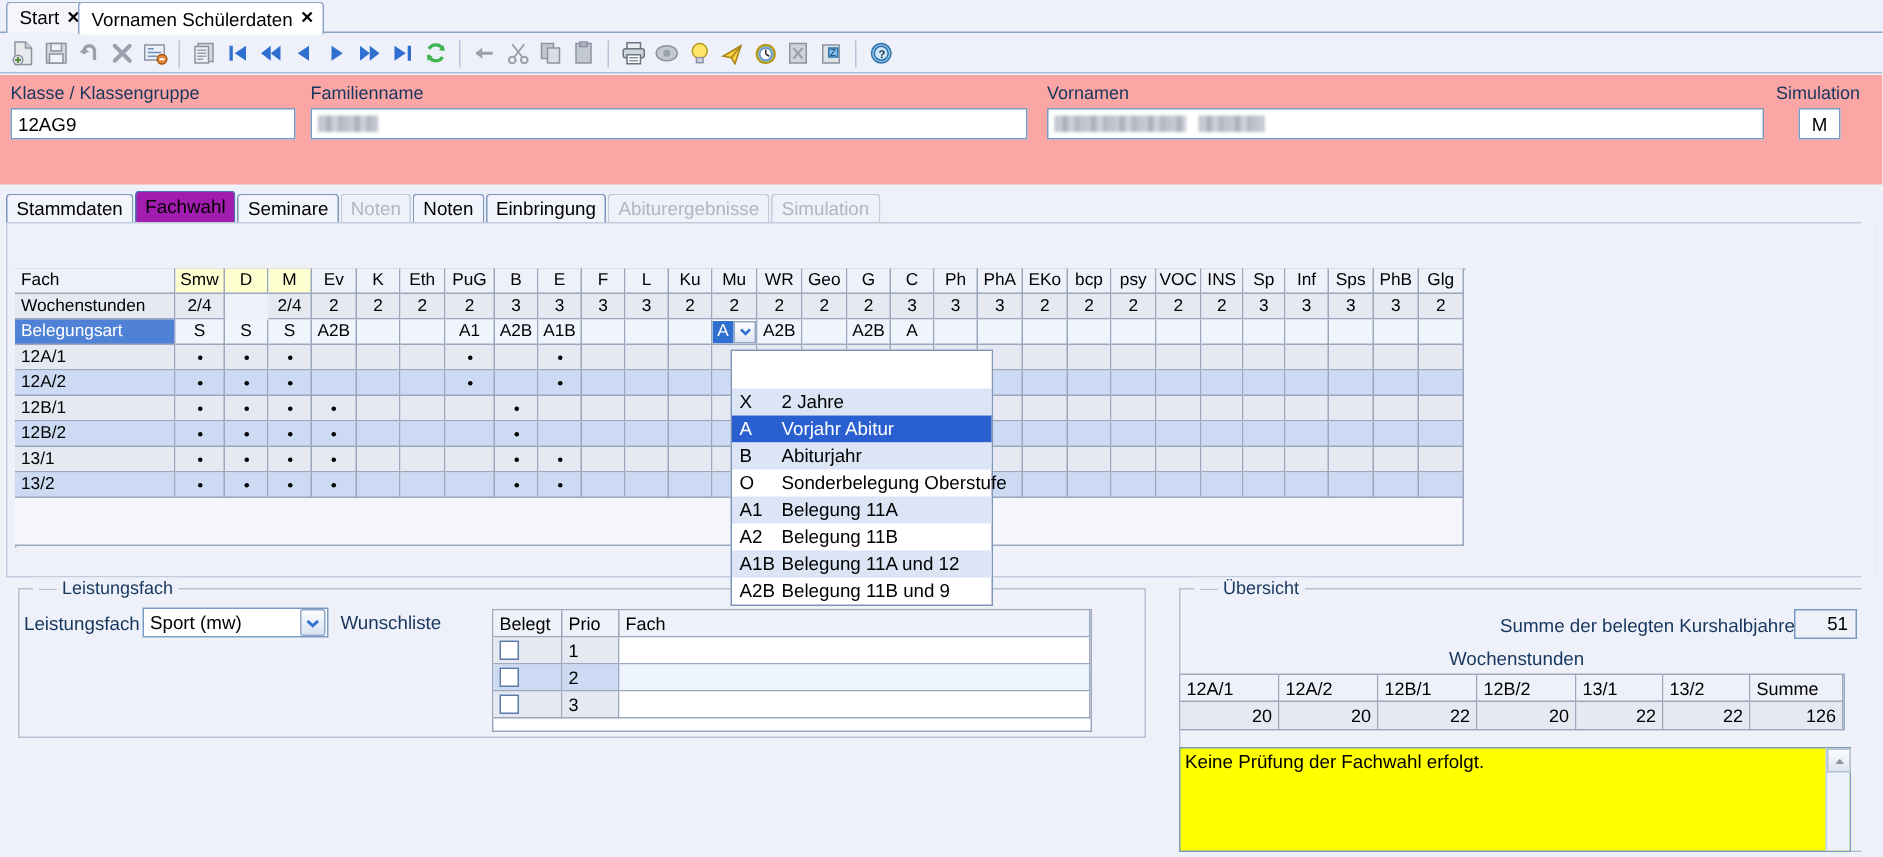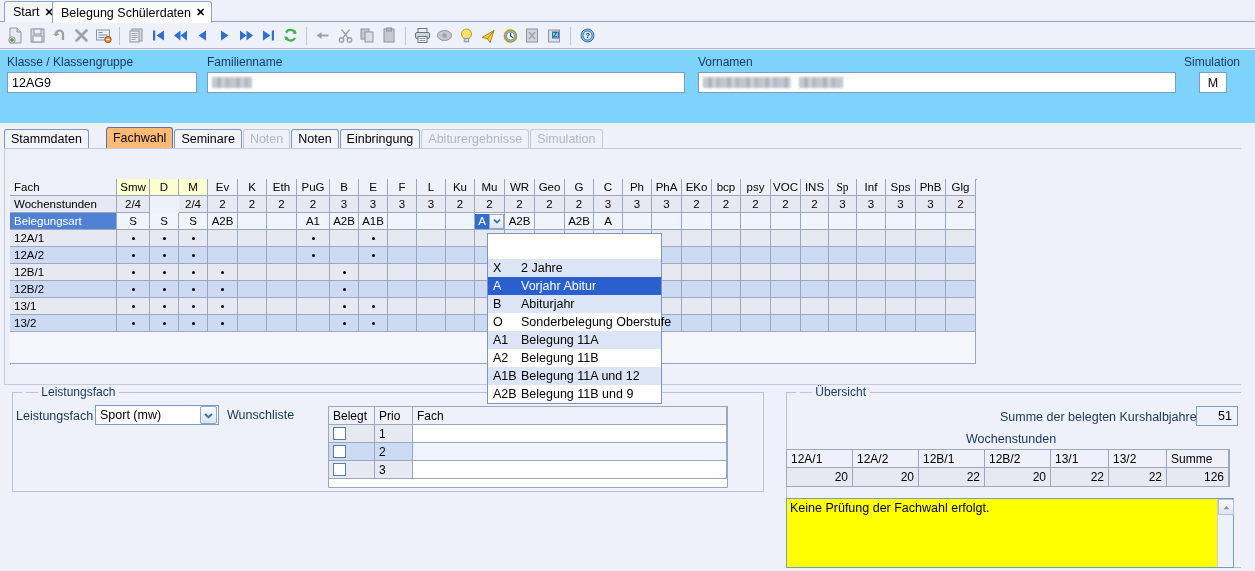--- a/index.html
+++ b/index.html
@@ -44,21 +44,21 @@
   }
   .tbtn {
     width: 22px; height: 22px;
     display: flex; align-items: center; justify-content: center;
     cursor: default;
   }
   .tsep { width: 1px; height: 18px; background: #b9c4da; margin: 0 5px; }
   .tbtn svg { display: block; }
 
   
-  .hdr { position: absolute; left: 0; top: 50px; width: 1255px; height: 73px; background: #7dd3fc; }
+  .hdr { position: absolute; left: 0; top: 50px; width: 1255px; height: 73px; background: #fca5a5; }
   .lbl { position: absolute; font-size: 12px; color: #17365d; }
   .tinput {
     position: absolute; height: 21px; background: #fff;
     border: 1px solid #7a9bc4; font-size: 12.5px;
     display: flex; align-items: center; padding-left: 4px;
     color: #000;
   }
   .blurtxt {
     display: inline-block; height: 11px;
     background: repeating-linear-gradient(90deg,
@@ -72,21 +72,21 @@
   }
 
   
   .itabs { position: absolute; left: 4px; top: 128px; height: 20px; display: flex; align-items: flex-end; }
   .itab {
     height: 19px; border: 1px solid #7d97bd; border-bottom: none;
     background: #f2f4fb; border-radius: 3px 3px 0 0;
     display: flex; align-items: center; padding: 0 6px;
     font-size: 12.5px; margin-right: 1px; white-space: nowrap;
   }
-  .itab.active { background: #fdba74; height: 21px; font-weight: normal; border-color: #4a76b5; z-index: 2; margin-left: 16px; }
+  .itab.active { background: #a21caf; height: 21px; font-weight: normal; border-color: #4a76b5; z-index: 2; }
   .itab.disabled { color: #b0b6c2; border-color: #c3cbdb; background: #eef1fa; }
 
   
   .content {
     position: absolute; left: 4px; top: 148px; width: 1247px; height: 237px;
     background: #eef1fa; border: 1px solid #c3ccde;
   }
 
   
   .grid { position: absolute; left: 5px; top: 30px; font-size: 11.5px; }
@@ -202,21 +202,21 @@
 <body>
 
 <div class="app">
 
   <div class="tabstrip">
     <div class="wtab" id="wtab0" style="left:4px;justify-content:space-between;">
       <span>Start</span>
       <span class="x">✕</span>
     </div>
     <div class="wtab active" id="wtab1" style="left:52px;">
-      <span>Belegung Schülerdaten</span>
+      <span>Vornamen Schülerdaten</span>
       <span class="x">✕</span>
     </div>
   </div>
 
   <div class="toolbar">
     <div class="tbtn">
       <svg width="17" height="17" viewBox="0 0 17 17">
           <path d="M3 1h7l4 4v11H3z" fill="#e8eaee" stroke="#8d93a0"></path>
           <path d="M10 1v4h4" fill="#cfd4dc" stroke="#8d93a0"></path>
           <circle cx="5" cy="13" r="3.2" fill="#dfe3ea" stroke="#8d93a0"></circle>
@@ -454,21 +454,21 @@
           <div class="gcell" style="width: 30px;">Geo</div>
           <div class="gcell" style="width: 29px;">G</div>
           <div class="gcell" style="width: 29px;">C</div>
           <div class="gcell" style="width: 29px;">Ph</div>
           <div class="gcell" style="width: 30px;">PhA</div>
           <div class="gcell" style="width: 30px;">EKo</div>
           <div class="gcell" style="width: 29px;">bcp</div>
           <div class="gcell" style="width: 30px;">psy</div>
           <div class="gcell" style="width: 30px;">VOC</div>
           <div class="gcell" style="width: 28px;">INS</div>
-          <div class="gcell" style="width: 28px; font-family: Liberation Serif, serif;">Sp</div>
+          <div class="gcell" style="width: 28px;">Sp</div>
           <div class="gcell" style="width: 29px;">Inf</div>
           <div class="gcell" style="width: 30px;">Sps</div>
           <div class="gcell" style="width: 30px;">PhB</div>
           <div class="gcell" style="width: 30px;">Glg</div>
         </div>
         <div class="grow wsrow">
           <div class="gcell lbl0" style="width: 107px;">Wochenstunden</div>
           <div class="gcell" style="width: 33px;">2/4</div>
           <div class="gcell" style="width: 29px; margin-top: 32px;">4/2</div>
           <div class="gcell" style="width: 29px;">2/4</div>

